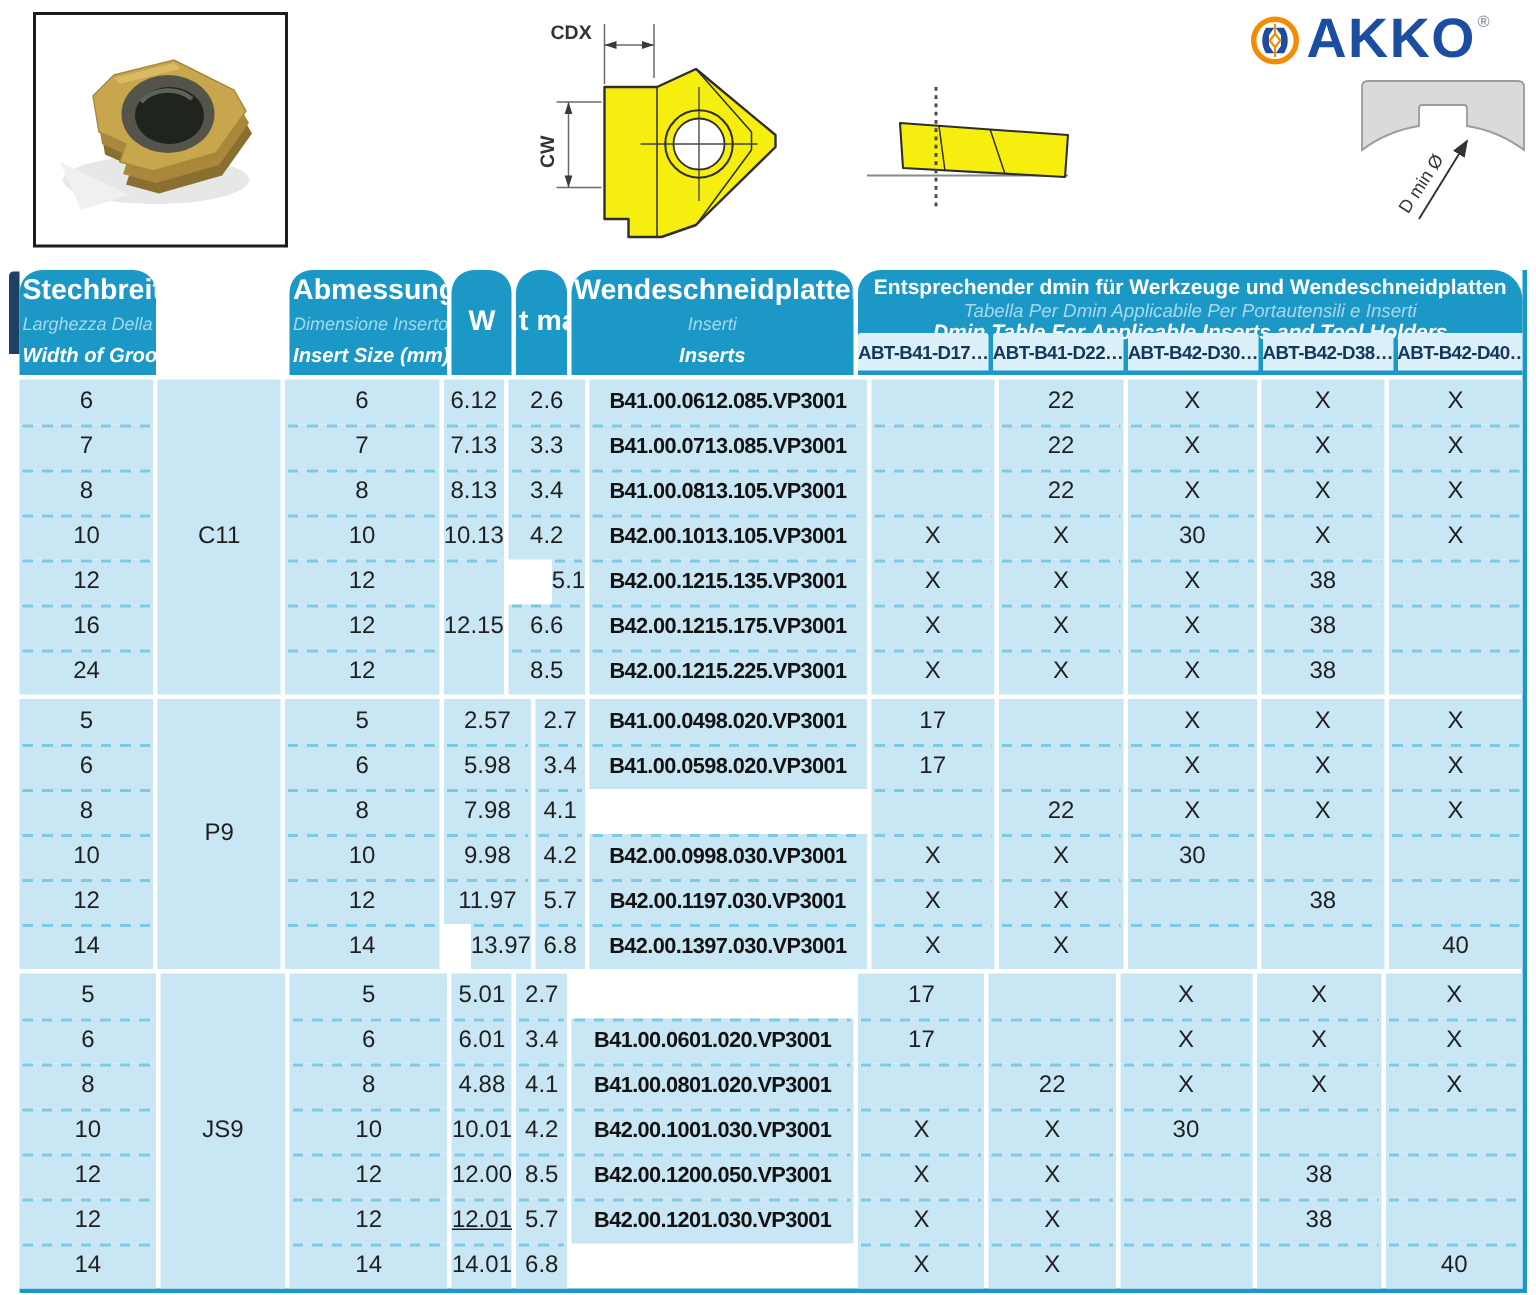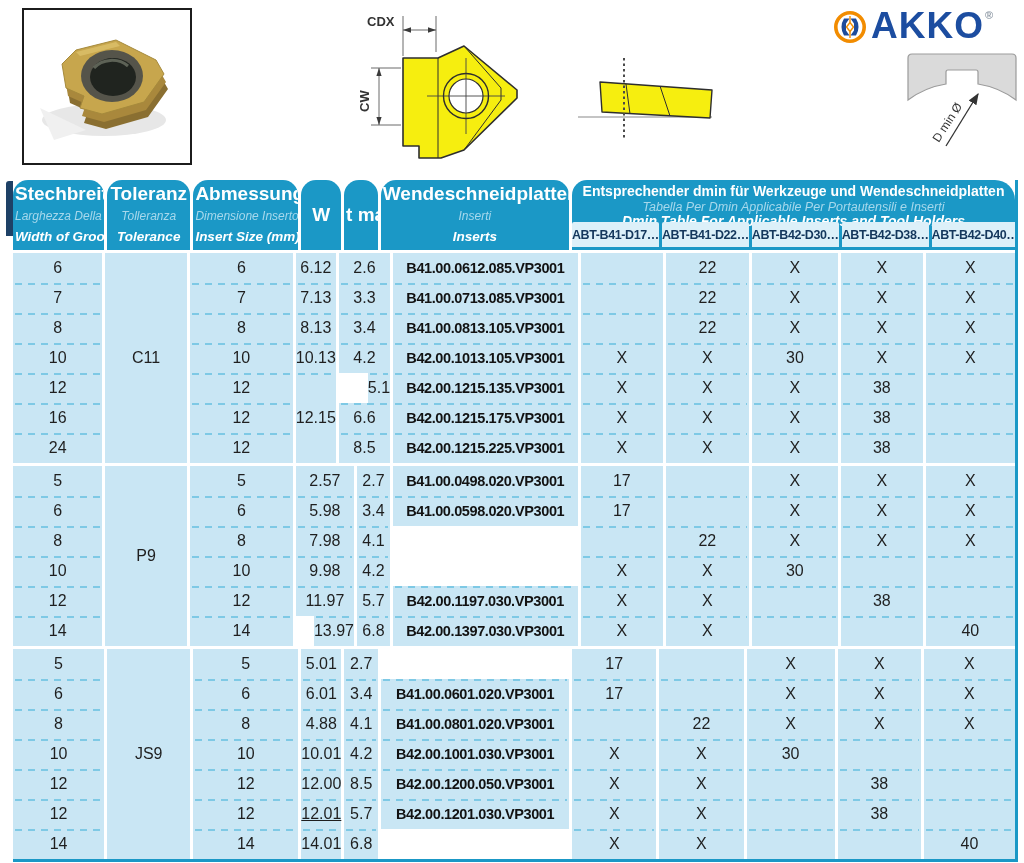--- a/index.html
+++ b/index.html
@@ -133,25 +133,20 @@
   </svg>
 
   <div class="left-tab"></div>
 
   <div class="table-wrap">
     <div class="hgrid">
       <div class="hcell" style="grid-column:1">
         <div class="h-de">Stechbreite</div>
         <div class="h-it">Larghezza Della Scanalatura</div>
         <div class="h-en">Width of Groove</div>
-      </div>
-      <div class="hcell" style="grid-column:2">
-        <div class="h-de">Toleranz</div>
-        <div class="h-it">Tolleranza</div>
-        <div class="h-en">Tolerance</div>
       </div>
       <div class="hcell" style="grid-column:3">
         <div class="h-de">Abmessung (mm)</div>
         <div class="h-it">Dimensione Inserto (mm)</div>
         <div class="h-en">Insert Size (mm)</div>
       </div>
       <div class="hcell center" style="grid-column:4">
         <div class="h-de">W</div>
       </div>
       <div class="hcell center" style="grid-column:5">
@@ -274,20 +269,21 @@
           <div class="cell dash" style="grid-area: 3 / 5;">4.1</div>
           <div class="cell dash" style="grid-area: 3 / 7;"></div>
           <div class="cell dash" style="grid-area: 3 / 8;">22</div>
           <div class="cell dash" style="grid-area: 3 / 9;">X</div>
           <div class="cell dash" style="grid-area: 3 / 10;">X</div>
           <div class="cell dash" style="grid-area: 3 / 11;">X</div>
           <div class="cell dash" style="grid-area: 4 / 1;">10</div>
           <div class="cell dash" style="grid-area: 4 / 3;">10</div>
           <div class="cell dash" style="grid-area: 4 / 4;">9.98</div>
           <div class="cell dash" style="grid-area: 4 / 5;">4.2</div>
+          <div class="cell dash code" style="grid-area: 4 / 6;">B42.00.0998.030.VP3001</div>
           <div class="cell dash" style="grid-area: 4 / 7;">X</div>
           <div class="cell dash" style="grid-area: 4 / 8;">X</div>
           <div class="cell dash" style="grid-area: 4 / 9;">30</div>
           <div class="cell dash" style="grid-area: 4 / 10;"></div>
           <div class="cell dash" style="grid-area: 4 / 11;"></div>
           <div class="cell dash" style="grid-area: 5 / 1;">12</div>
           <div class="cell dash" style="grid-area: 5 / 3;">12</div>
           <div class="cell dash" style="grid-area: 5 / 4;">11.97</div>
           <div class="cell dash" style="grid-area: 5 / 5;">5.7</div>
           <div class="cell dash code" style="grid-area: 5 / 6;">B42.00.1197.030.VP3001</div>

